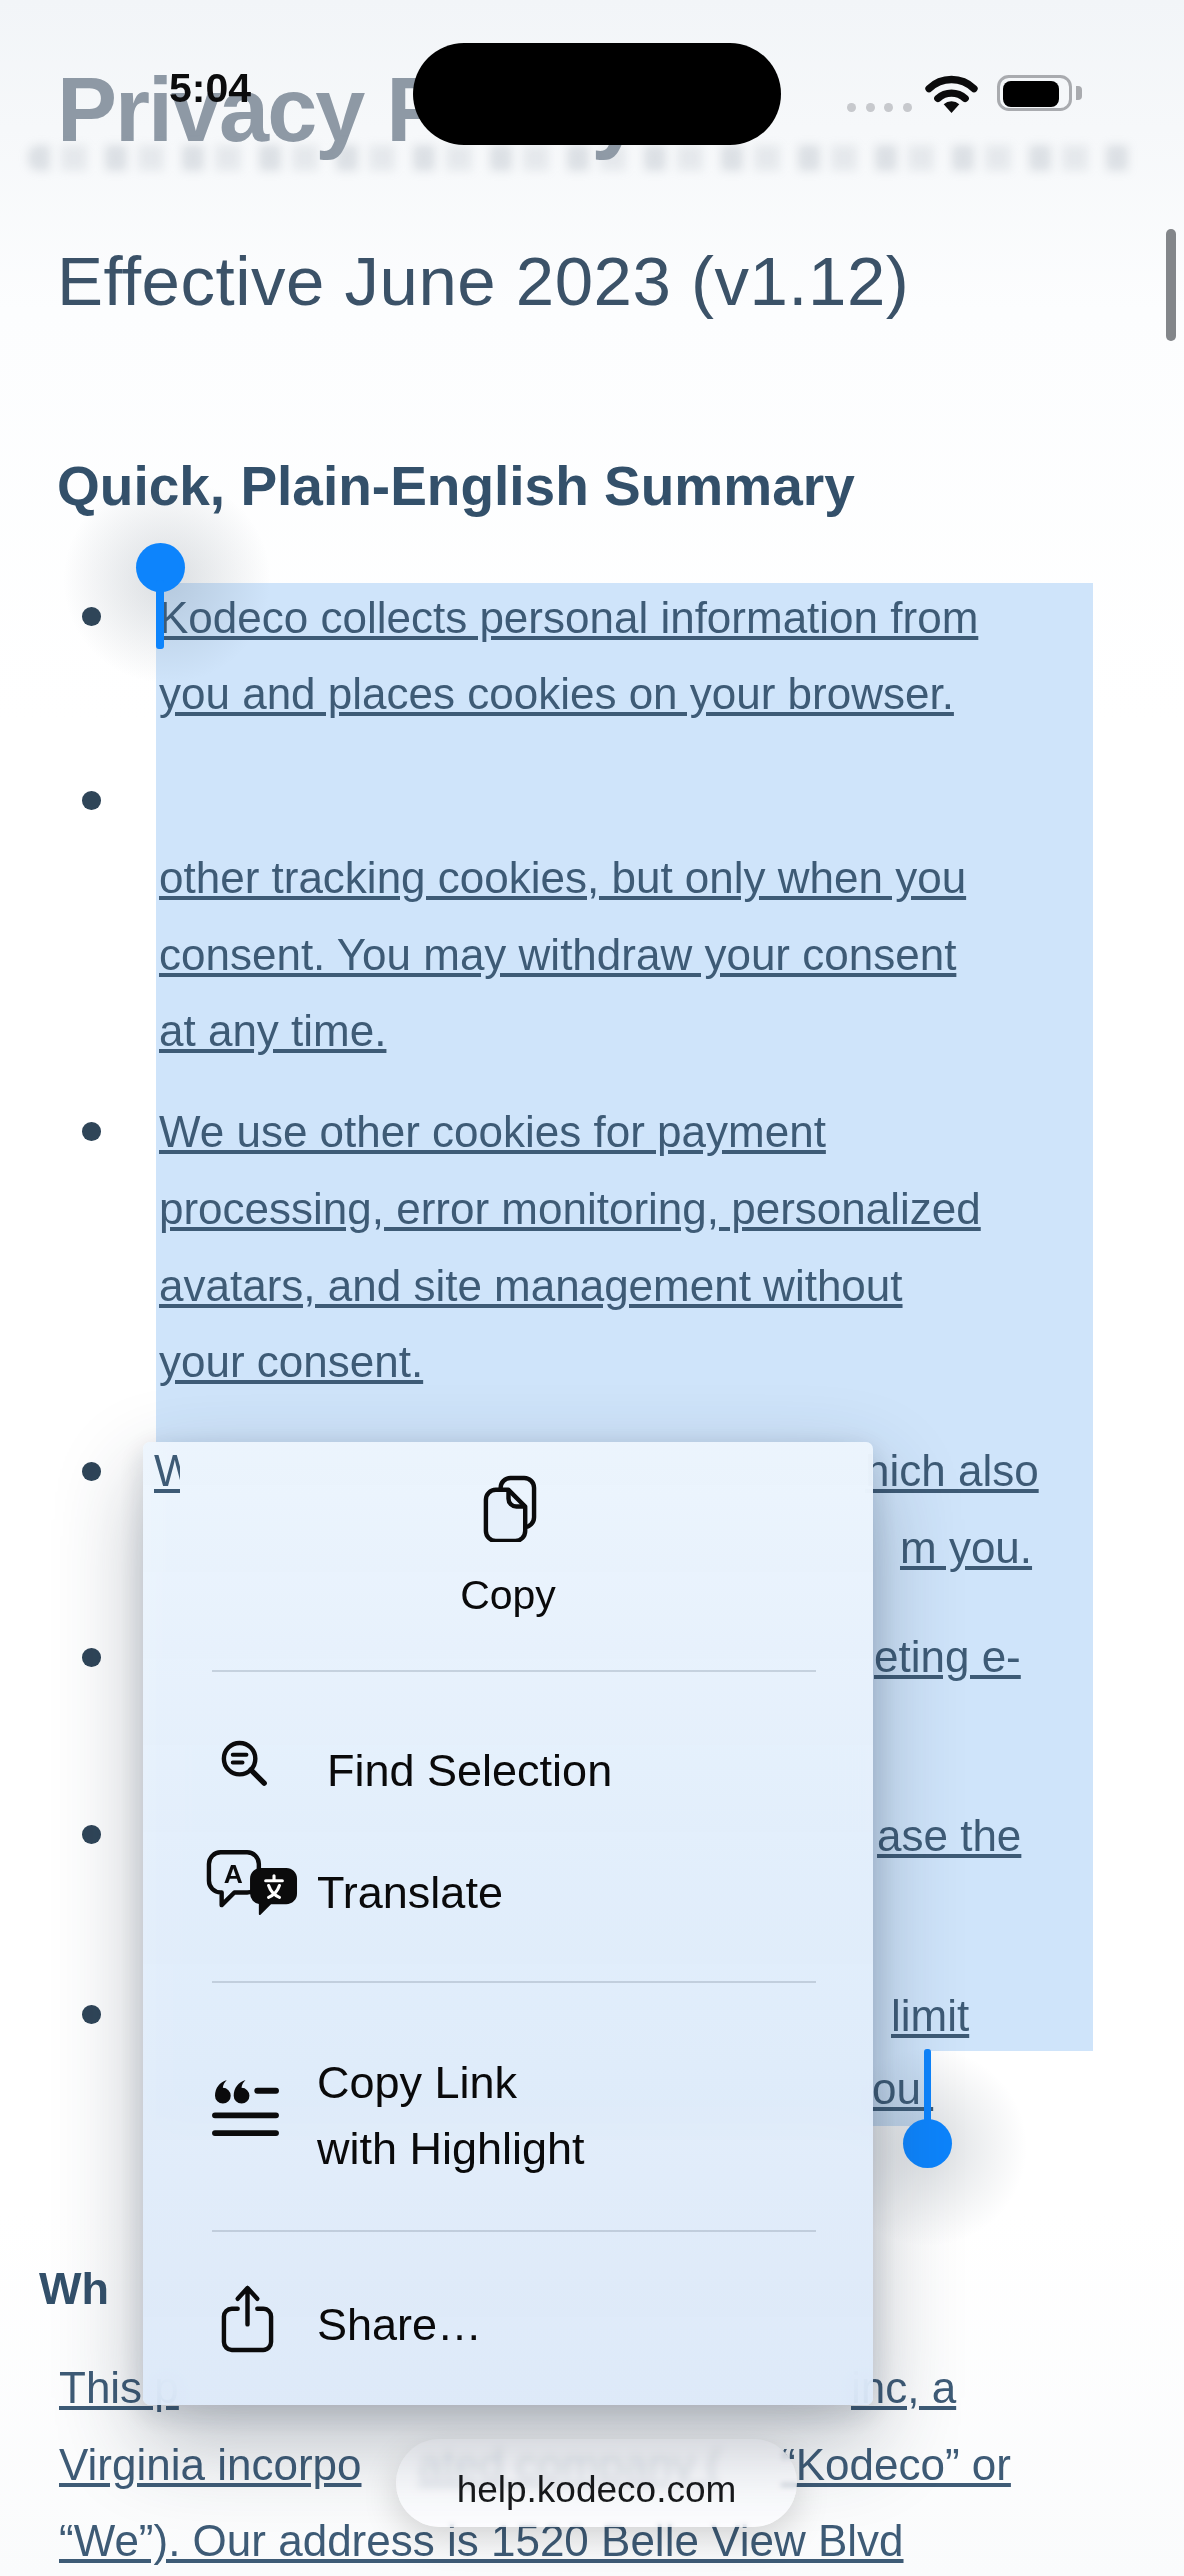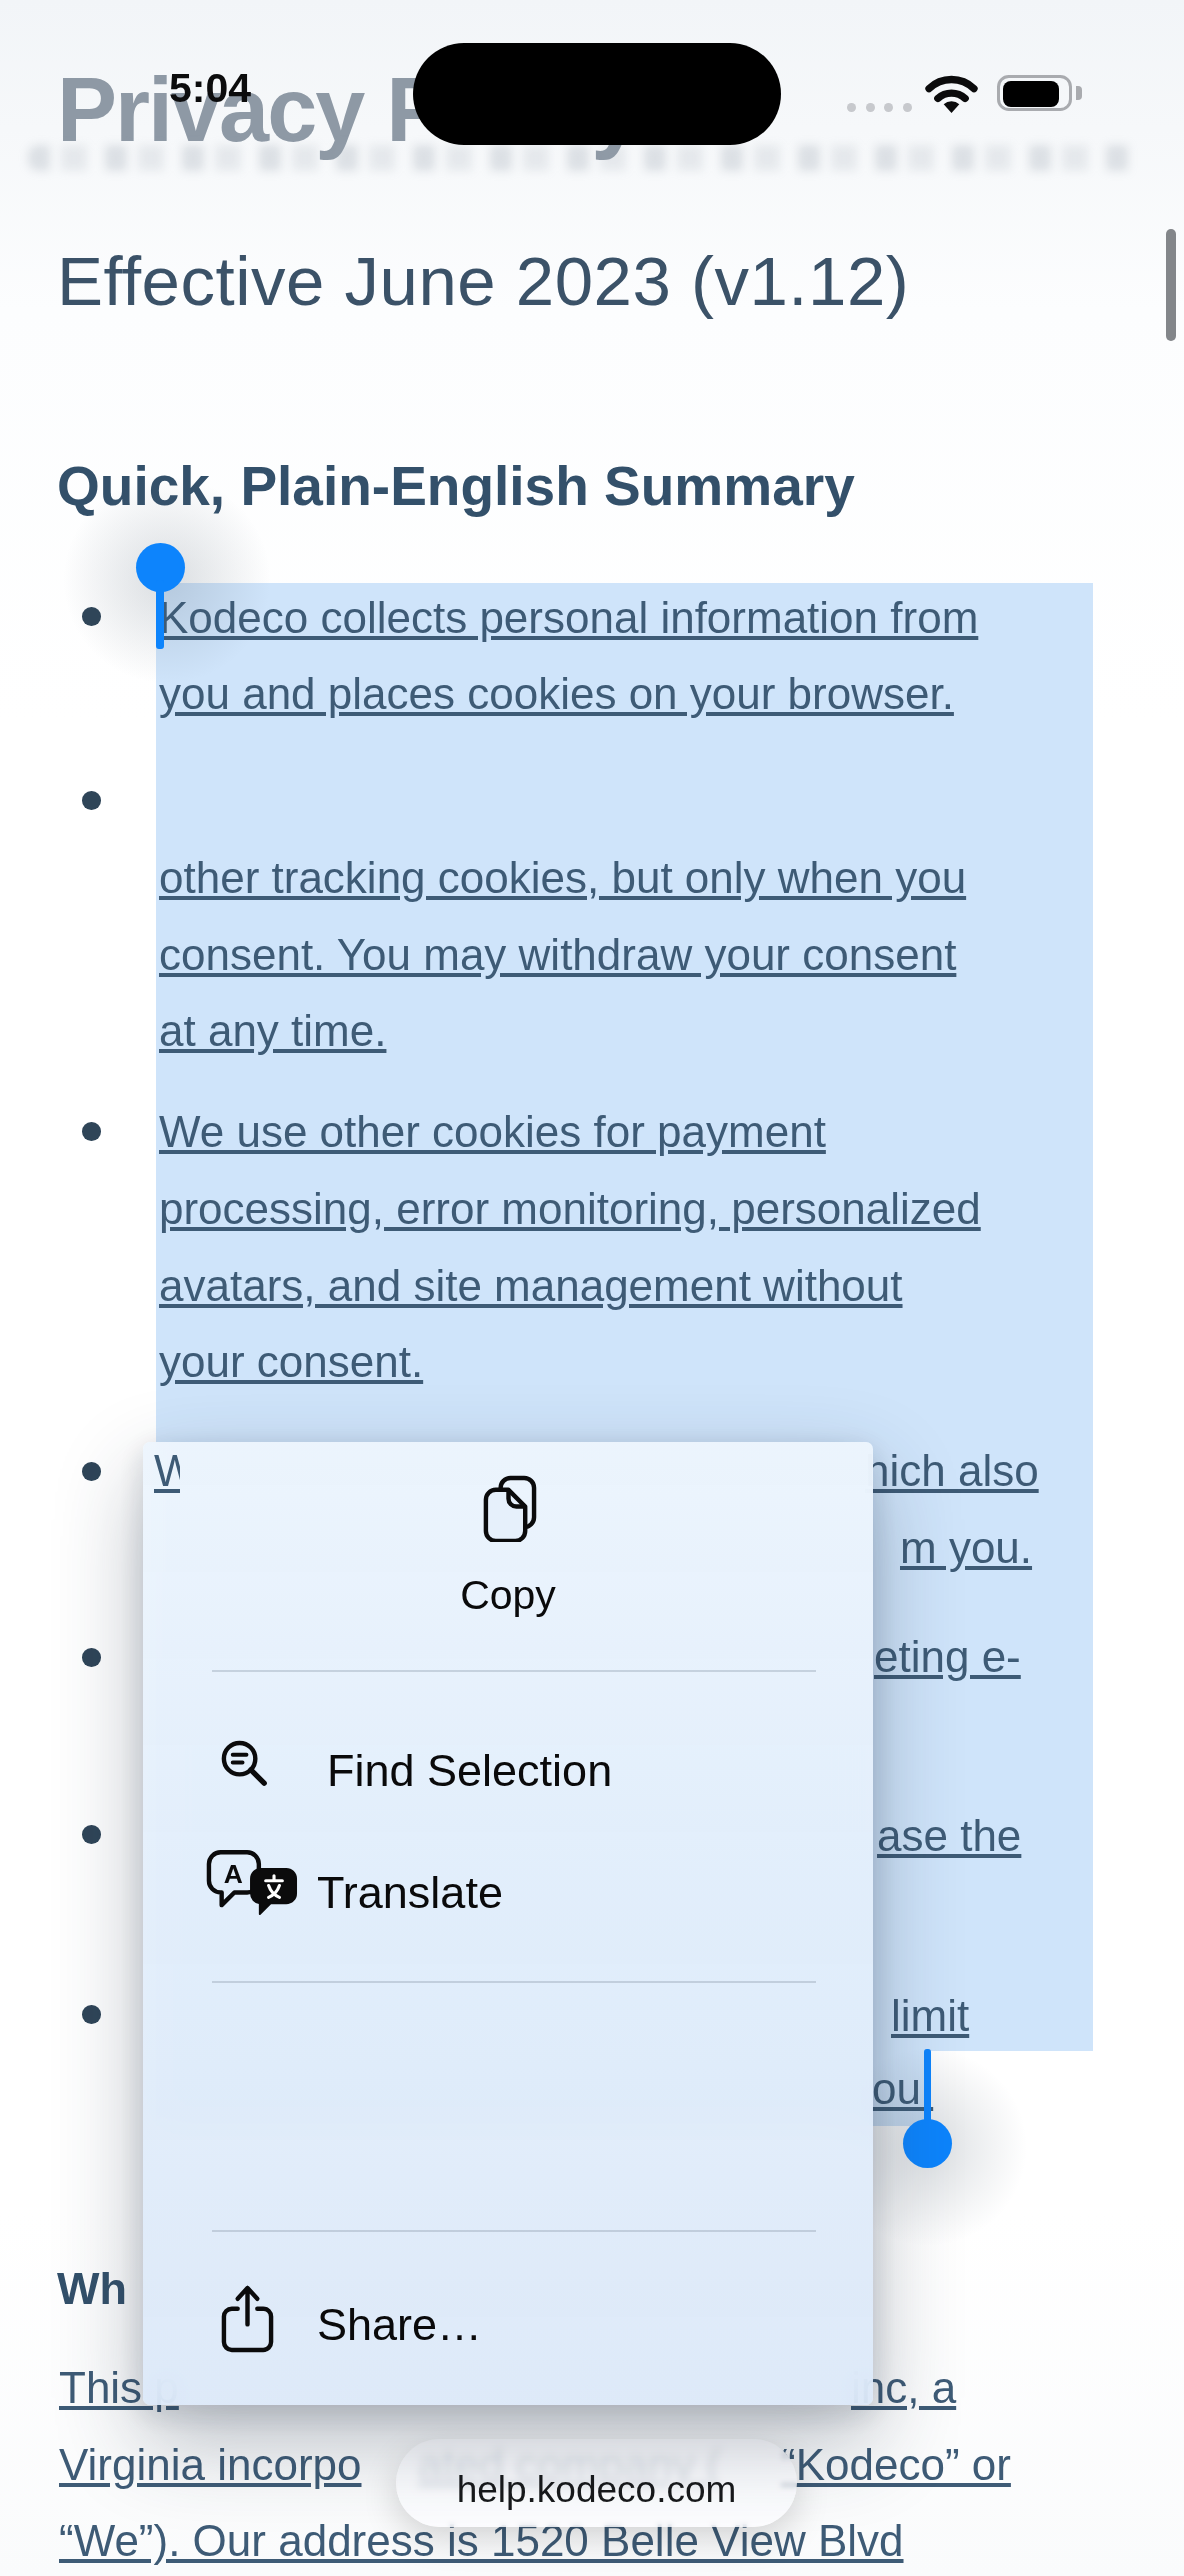--- a/index.html
+++ b/index.html
@@ -17,21 +17,21 @@
   .island{left:413px; top:43px; width:368px; height:102px; border-radius:51px; background:#000; z-index:5;}
   .sigdot{top:103px; width:8.8px; height:8.8px; border-radius:50%; background:#c7c9cd; z-index:6;}
   .wifi{left:924px; top:73px; z-index:6;}
   .batt-outline{left:997px; top:75px; width:69px; height:30px; border:3.4px solid #a9abaf; border-radius:11.8px; z-index:6;}
   .batt-fill{left:1003px; top:81px; width:56px; height:25.5px; background:#000; border-radius:7.9px; z-index:7;}
   .batt-nub{left:1076px; top:86px; width:5.9px; height:13.8px; background:#a9abaf; border-radius:0 3.9px 3.9px 0; z-index:6;}
   .scrollbar{left:1166px; top:229px; width:9.8px; height:112px; border-radius:4.9px; background:#83868a; z-index:6;}
   
   .h-effective{left:57px; top:242px; font-size:69px; letter-spacing:0.5px; color:#3b5268; white-space:nowrap;}
   .h-summary{left:57px; top:454px; font-size:55px; font-weight:700; color:#33506a; white-space:nowrap;}
-  .h-partial{left:57px; top:2263px; font-size:45px; font-weight:700; color:#33506a; white-space:nowrap;}
+  .h-partial{left:39px; top:2263px; font-size:45px; font-weight:700; color:#33506a; white-space:nowrap;}
   .ln{font-size:44px; line-height:77px; height:77px; color:#3e5b76; white-space:nowrap; z-index:3;text-decoration:underline;}
   .hl{background:#cfe4fa; z-index:1;}
   .dot{width:18.7px; height:18.7px; border-radius:50%; background:#2f4558; z-index:3;}
   .halo{border-radius:50%; background:radial-gradient(circle, rgba(90,105,120,.22) 0%, rgba(90,105,120,0) 68%); z-index:2;}
   .handle-bar{width:7.9px; background:#0d84fc; border-radius:2.9px; z-index:20;}
   .handle-knob{width:49px; height:49px; border-radius:50%; background:#0d84fc; z-index:20;}
   
   .menu{left:143px; top:1442px; width:730px; height:963px; border-radius:7px; z-index:40;
     background:linear-gradient(180deg, rgba(237,245,253,.96) 0%, rgba(227,238,251,.94) 45%, rgba(219,232,248,.93) 100%);
     -webkit-backdrop-filter:blur(17.7px) saturate(1.2); backdrop-filter:blur(17.7px) saturate(1.2);
@@ -160,20 +160,32 @@
           <text x="28" y="34" font-family="Liberation Sans, sans-serif" font-size="27" font-weight="bold" fill="#0b0b0c" text-anchor="middle">A</text>
           <path d="M56 20 h26 a10 10 0 0 1 10 10 v15 a10 10 0 0 1 -10 10 h-16 l-11 11 v-11 h0 a10 10 0 0 1 -9 -10 V30 a10 10 0 0 1 10 -10 z" fill="#0b0b0c" stroke="#0b0b0c" stroke-width="2" stroke-linejoin="round"></path>
           <path d="M61 32 h17 M69.5 27 v5 M64 37 c2 6 6 10 11 12 M75 37 c-2 6 -6 10 -11 12" stroke="#ffffff" stroke-width="3.2" stroke-linecap="round" fill="none"></path>
         </svg>
       </div>
       <div class="menu-label" style="left:174px;top:25.5px">Translate</div>
     </div>
 
     <div class="divider" style="top:539px"></div>
 
+    <div class="menu-row" style="top:582px;height:169px">
+      <div style="position:absolute;left:67px;top:53px">
+        <svg width="71" height="61" viewBox="0 0 72 62">
+          <path d="M17 3 C10 5 5 11 5 19 a8 8 0 1 0 8 -8 C13 8 15 5 17 3 Z" fill="#0b0b0c"></path>
+          <path d="M36 3 C29 5 24 11 24 19 a8 8 0 1 0 8 -8 C32 8 34 5 36 3 Z" fill="#0b0b0c"></path>
+          <path d="M48 14 h19" stroke="#0b0b0c" stroke-width="6" stroke-linecap="round"></path>
+          <path d="M5 39 h62 M5 57 h62" stroke="#0b0b0c" stroke-width="6" stroke-linecap="round"></path>
+        </svg>
+      </div>
+      <div class="menu-label" style="left:174px;top:24.6px;line-height:67px">Copy Link</div>
+      <div class="menu-label" style="left:174px;top:91px;line-height:67px">with Highlight</div>
+    </div>
 
     <div class="divider" style="top:788px"></div>
 
     <div class="menu-row" style="top:831px;height:92px">
       <div style="position:absolute;left:77px;top:9.8px">
         <svg width="55" height="71" viewBox="0 0 56 72">
           <path d="M18 26 H12 a8 8 0 0 0 -8 8 v26 a8 8 0 0 0 8 8 h32 a8 8 0 0 0 8 -8 V34 a8 8 0 0 0 -8 -8 h-6" fill="none" stroke="#0b0b0c" stroke-width="4.5" stroke-linecap="round" stroke-linejoin="round"></path>
           <path d="M28 42 V6 M28 5 l-10 11 M28 5 l10 11" fill="none" stroke="#0b0b0c" stroke-width="4.5" stroke-linecap="round" stroke-linejoin="round"></path>
         </svg>
       </div>

